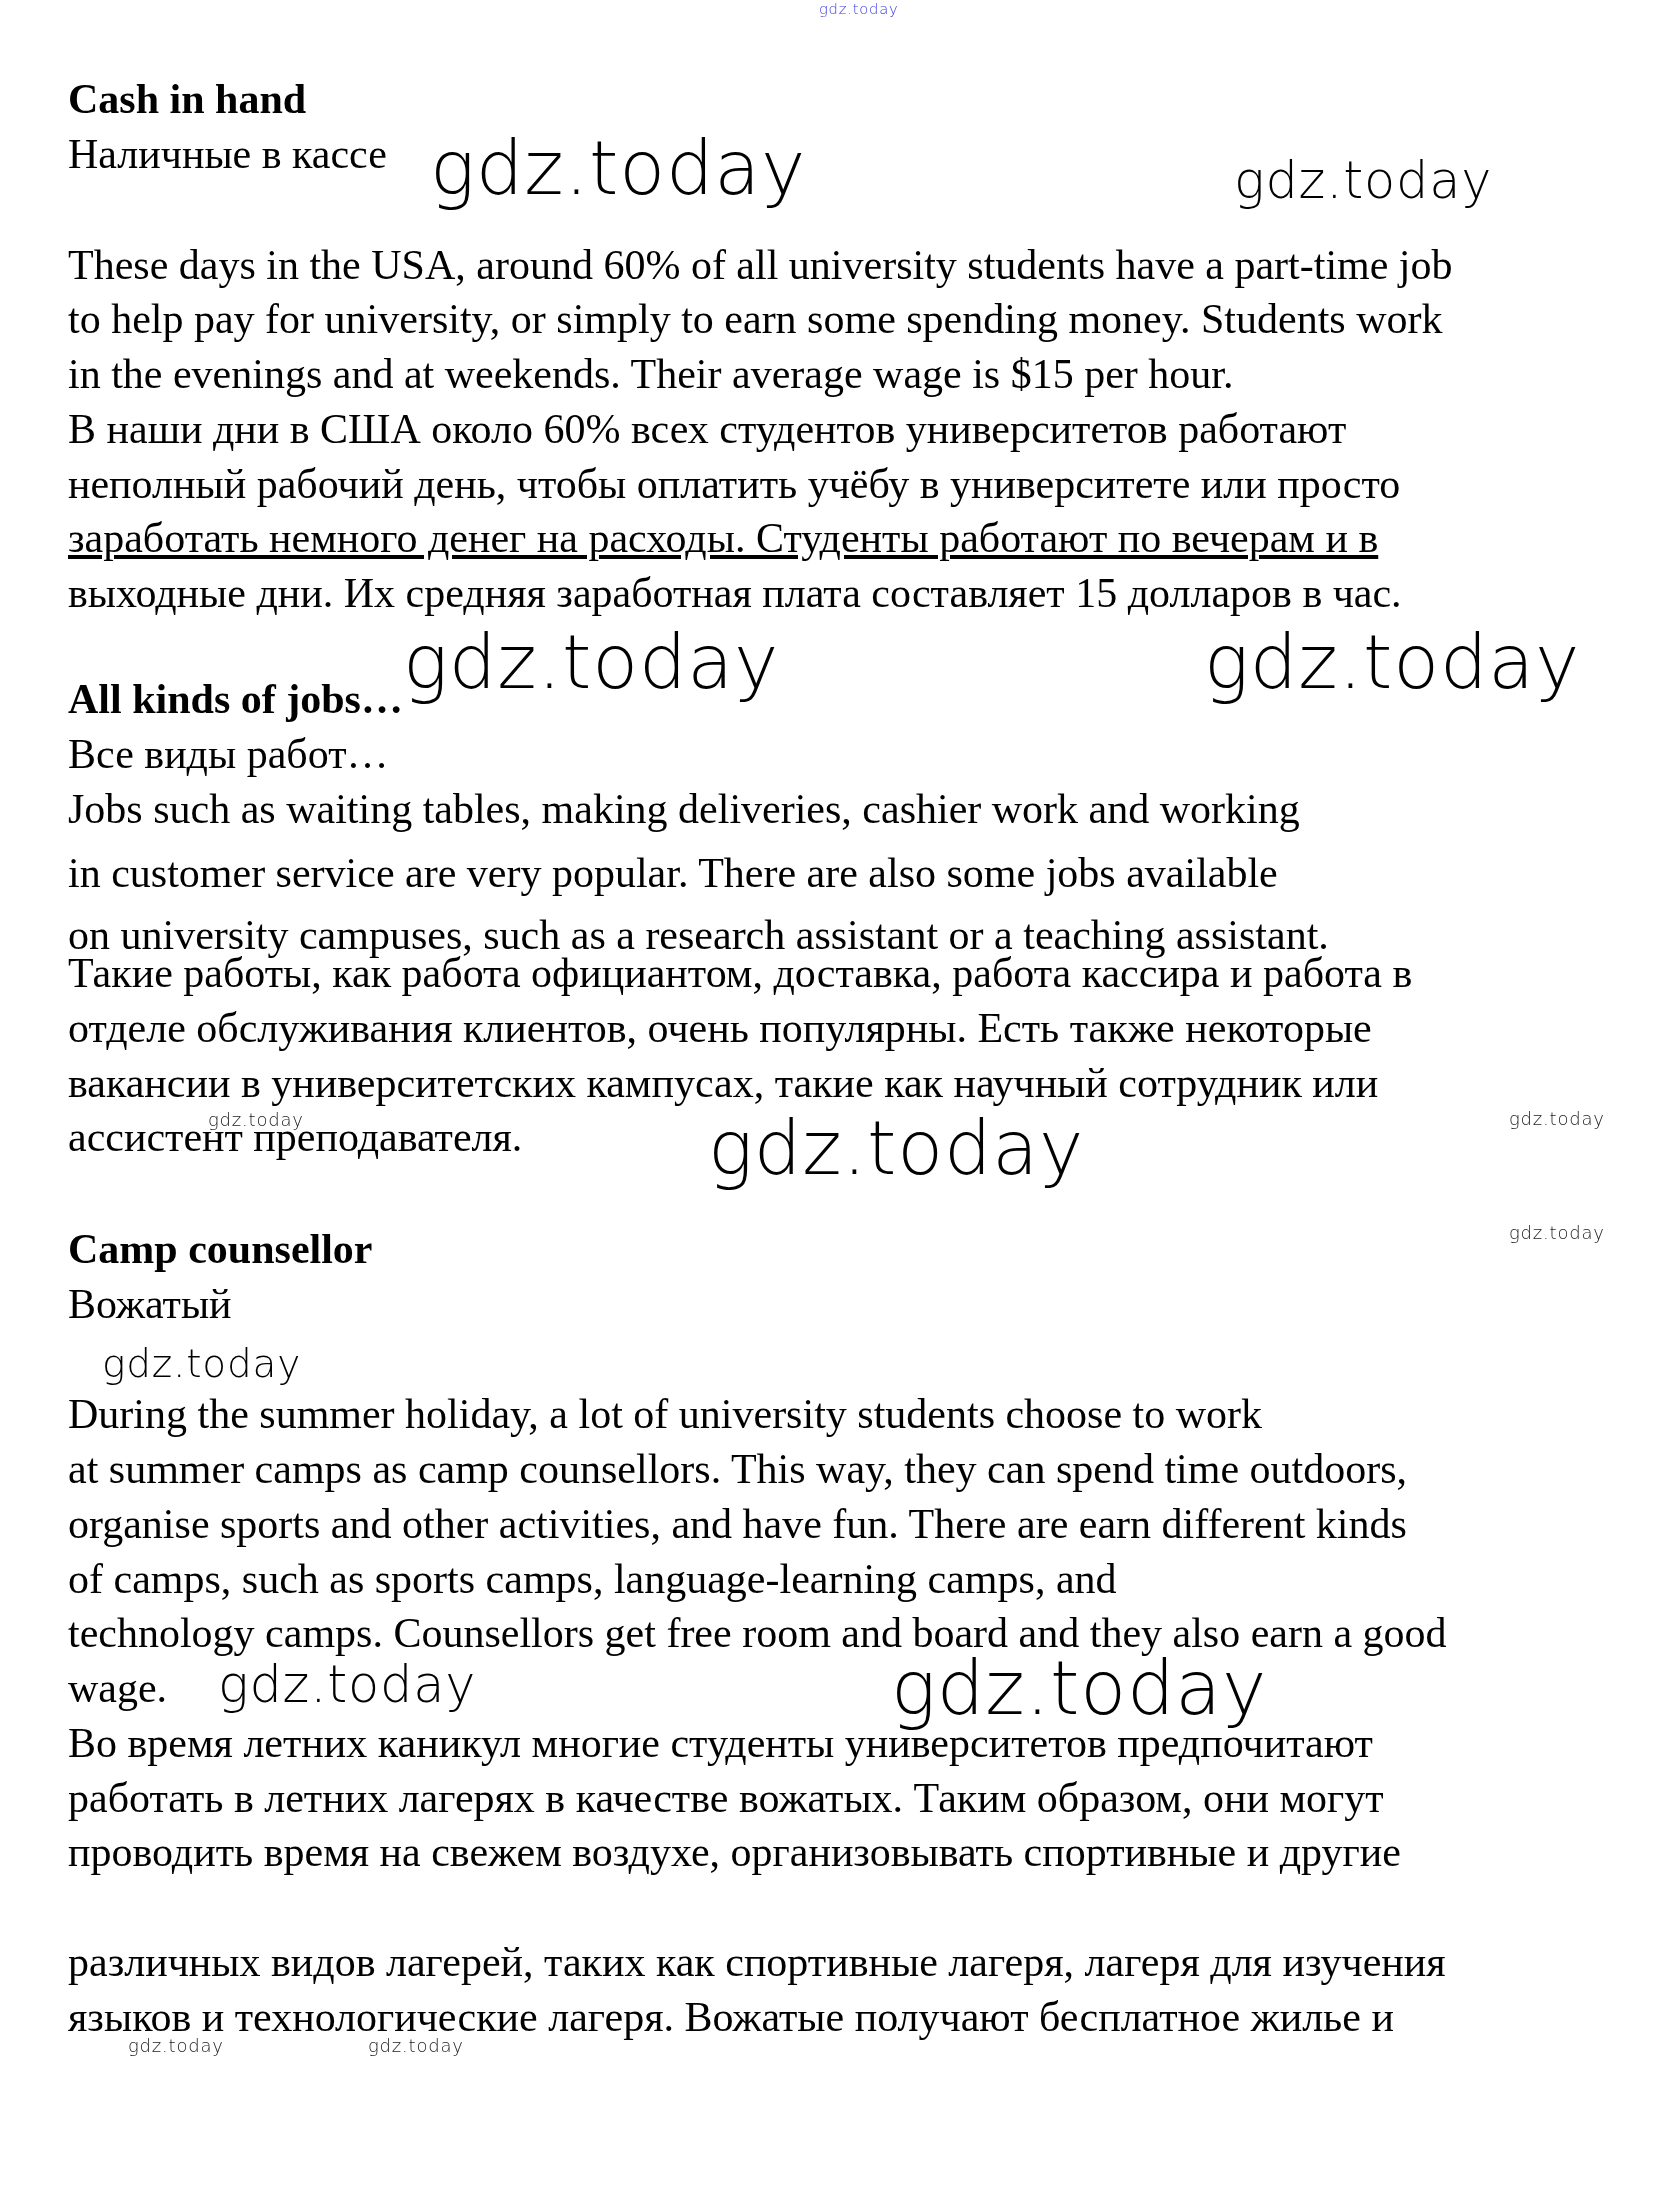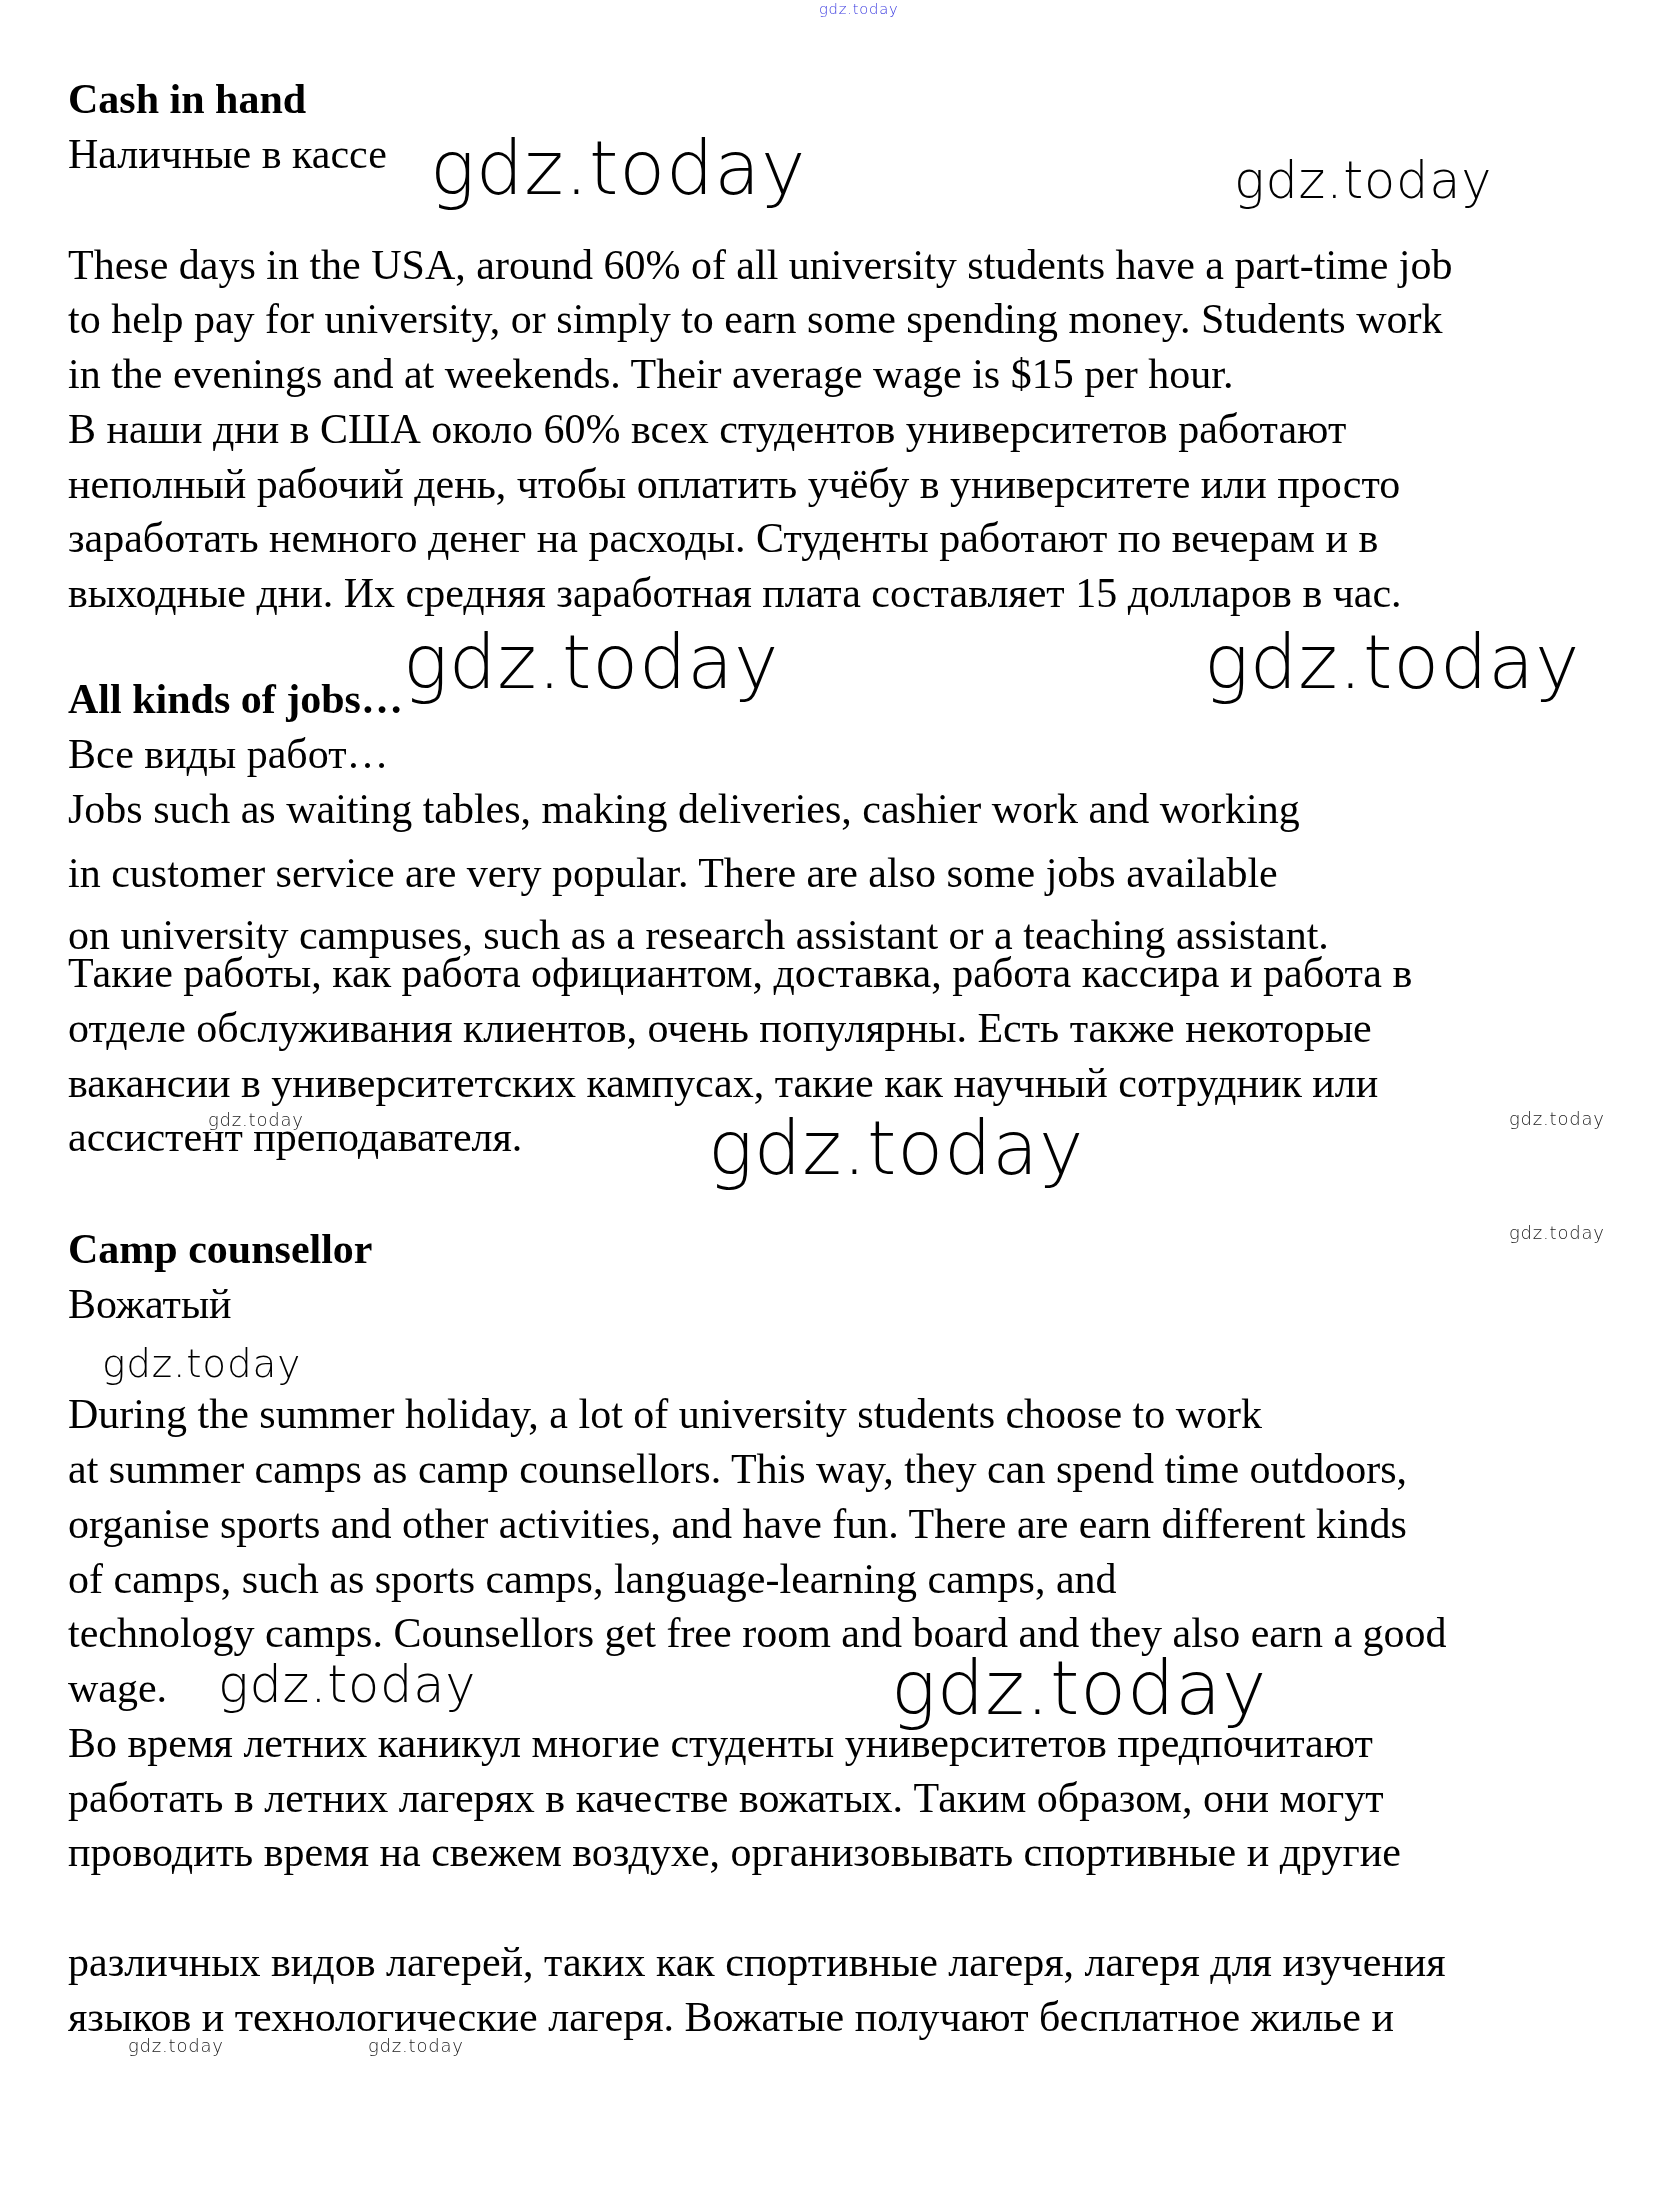--- a/index.html
+++ b/index.html
@@ -32,21 +32,21 @@
   <div class="line heading" style="top:78px;">Cash in hand</div>
   <div class="line" style="top:133px;">Наличные в кассе</div>
   <div class="wm wm-xl" style="left:418px; top:131px;">gdz.today</div>
   <div class="wm wm-lg" style="left:1222px; top:155px;">gdz.today</div>
 
   <div class="line" style="top:244px;">These days in the USA, around 60% of all university students have a part-time job</div>
   <div class="line" style="top:298px;">to help pay for university, or simply to earn some spending money. Students work</div>
   <div class="line" style="top:353px;">in the evenings and at weekends. Their average wage is $15 per hour.</div>
   <div class="line" style="top:408px;">В наши дни в США около 60% всех студентов университетов работают</div>
   <div class="line" style="top:463px;">неполный рабочий день, чтобы оплатить учёбу в университете или просто</div>
-  <div class="line" style="top:517px;">заработать немного денег на расходы. Студенты работают по вечерам и в</div>
+  <div class="line" style="top:517px;text-decoration:underline;">заработать немного денег на расходы. Студенты работают по вечерам и в</div>
   <div class="line" style="top:572px;">выходные дни. Их средняя заработная плата составляет 15 долларов в час.</div>
 
   <div class="wm wm-xl" style="left:391px; top:625px;">gdz.today</div>
   <div class="wm wm-xl" style="left:1192px; top:625px;">gdz.today</div>
   <div class="line heading" style="top:678px;">All kinds of jobs…</div>
   <div class="line" style="top:733px;">Все виды работ…</div>
   <div class="line" style="top:788px;">Jobs such as waiting tables, making deliveries, cashier work and working</div>
   <div class="line" style="top:843px;margin-top:9px;">in customer service are very popular. There are also some jobs available</div>
   <div class="line" style="top:897px;margin-top:17px;">on university campuses, such as a research assistant or a  teaching assistant.</div>
   <div class="line" style="top:952px;">Такие работы, как работа официантом, доставка, работа кассира и работа в</div>

